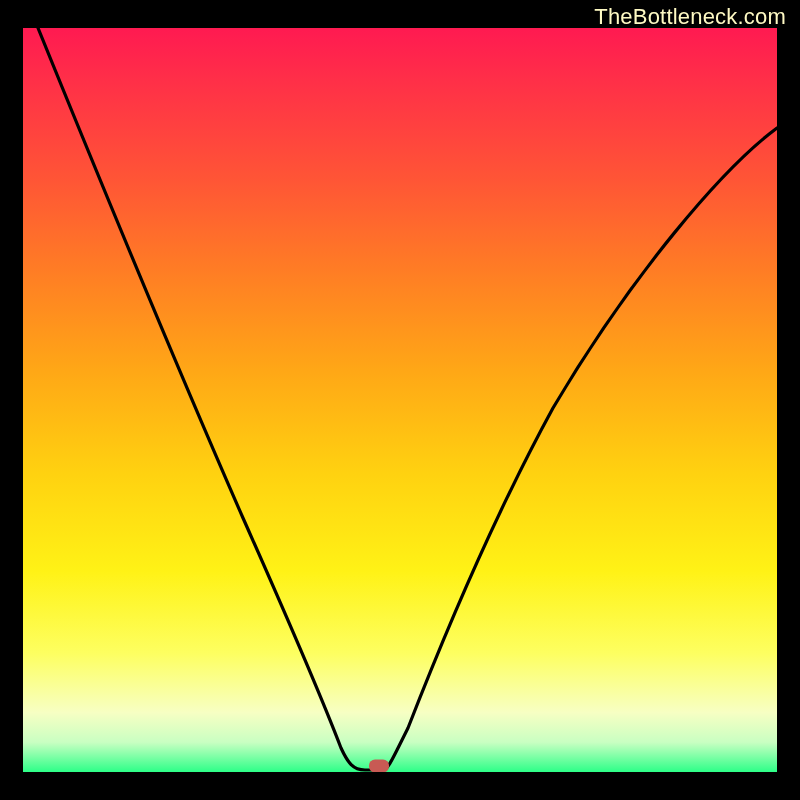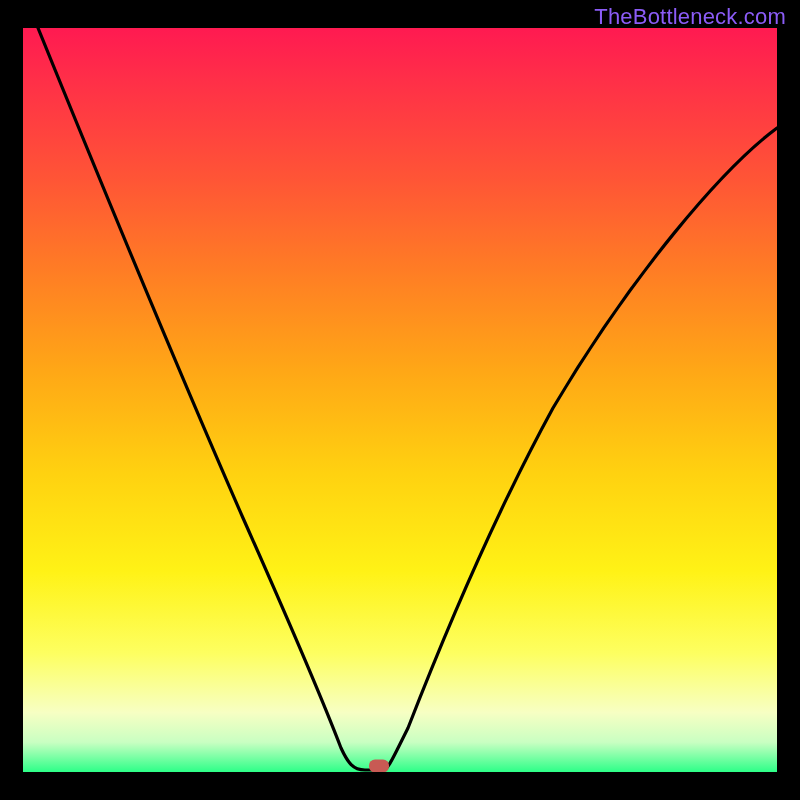--- a/index.html
+++ b/index.html
@@ -14,21 +14,21 @@
   .frame {
     position: relative;
     width: 800px;
     height: 800px;
     background: #000;
   }
   .watermark {
     position: absolute;
     top: 4px;
     right: 14px;
-    color: #8b5cf6;
+    color: #fef9c3;
     font-size: 22px;
     font-weight: 500;
     letter-spacing: 0.2px;
     z-index: 20;
   }
   .plot-area {
     position: absolute;
     left: 23px;
     top: 28px;
     width: 754px;

